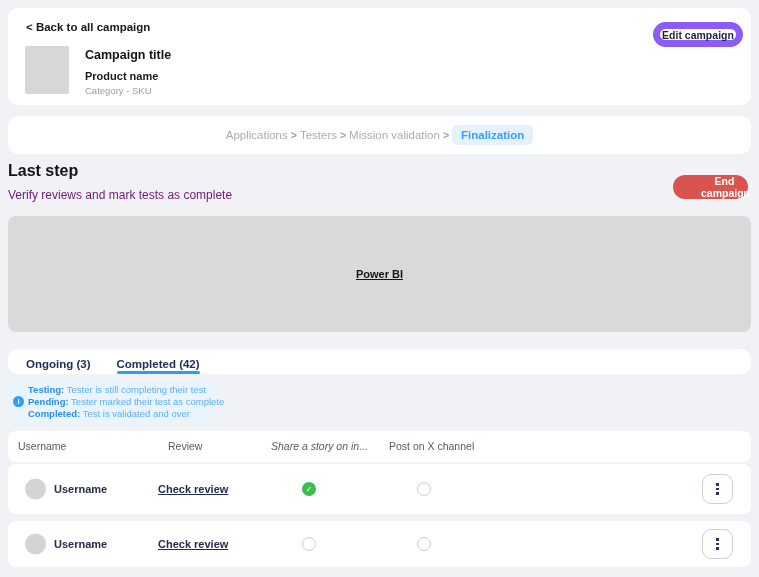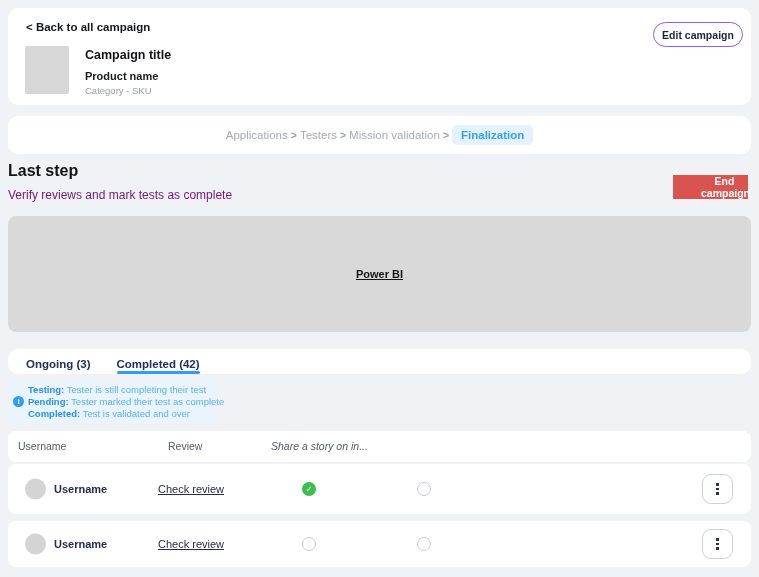--- a/index.html
+++ b/index.html
@@ -15,40 +15,40 @@
 
   
   #top-card { left:8px; top:8px; width:743px; height:97px; }
   .back-link { position:absolute; left:18px; top:13px; font-size:11.5px; font-weight:bold; color:#17181c; cursor:pointer; }
   .thumb { position:absolute; left:17px; top:38px; width:44px; height:48px; background:#d7d7d7; border-radius:2px; }
   .campaign-title { position:absolute; left:77px; top:40px; font-size:12.5px; font-weight:bold; color:#131417; }
   .product-name { position:absolute; left:77px; top:62px; font-size:11px; font-weight:bold; color:#1b1c20; }
   .category-sku { position:absolute; left:77px; top:77px; font-size:9.5px; color:#9a9da3; }
   .edit-btn {
     position:absolute; left:645px; top:14px; width:90px; height:25px;
-    background:#fff; border:1px solid #8b5cf6; border-radius:13px;
+    background:#fff; border:7px solid #8b5cf6; border-radius:13px;
     font-size:10.5px; font-weight:bold; color:#1d2340; cursor:pointer;
     font-family:"Liberation Sans", sans-serif;
   }
 
   
   #crumb-card { left:8px; top:116px; width:743px; height:38px;
     display:flex; align-items:center; justify-content:center; gap:3px;
     font-size:11.5px; color:#a8acb4; }
   .crumb-item { cursor:pointer; }
   .crumb-sep { color:#9ba0a9; font-weight:bold; font-size:10.5px; }
   .crumb-item.active { color:#36a0f8; background:#e4f2fd; font-weight:bold;
     padding:4px 9px; border-radius:5px; }
 
   
   .section-title { position:absolute; left:8px; top:162px; font-size:16px; font-weight:bold; color:#131417; }
   .section-sub { position:absolute; left:8px; top:188px; font-size:12px; color:#701a75; }
   .end-btn {
     position:absolute; left:673px; top:175px; width:75px; height:24px;
-    background:#d9534f; border:none; border-radius:0;
+    background:#d9534f; border:none; border-radius:12px;
     color:#fff; font-size:10.5px; font-weight:bold; cursor:pointer;
     font-family:"Liberation Sans", sans-serif;
     padding-left:28px;
   }
 
   
   #report-panel { position:absolute; left:8px; top:216px; width:743px; height:116px;
     background:#d9d9d9; border-radius:8px;
     display:flex; align-items:center; justify-content:center; }
   #report-panel span { font-size:11px; font-weight:bold; color:#151515;text-decoration:underline; }
@@ -80,21 +80,21 @@
   .col-share { left:263px;font-style:italic; }
   .col-post { left:381px; }
   .col-actions { right:13px;margin-top:22px; }
 
   .t-row { position:absolute; left:8px; width:743px; background:#fff; border-radius:8px; }
   #row-0 { top:464px; height:50px; }
   #row-1 { top:521px; height:46px; }
   .t-row > * { position:absolute; top:50%; transform:translateY(-50%); }
   .avatar { left:17px; width:21px; height:21px; border-radius:50%; background:#d4d4d4; }
   .row-username { left:46px; font-size:11px; font-weight:bold; color:#262c4e; }
-  .review-link { left:150px; font-size:11px; font-weight:normal; color:#262c4e;
+  .review-link { left:150px; font-size:11px; font-weight:bold; color:#262c4e;
     text-decoration:underline; cursor:pointer; }
   .status-dot { width:14px; height:14px; border-radius:50%; cursor:pointer;
     text-align:center; }
   .dot-share { left:294px; }
   .dot-post { left:409px; }
   .status-dot.checked { background:#3dbd4e; color:#fff; font-size:8.5px; line-height:14px; }
   .status-dot.checked::after { content:"\2713"; }
   .status-dot.unchecked { background:#fff; border:1.5px solid #c9ccd2; }
   .kebab-btn { left:694px; width:31px; height:30px; background:#fff;
     border:1px solid #ccd0d8; border-radius:9px; cursor:pointer;
@@ -142,20 +142,21 @@
     <div class="legend-line"><span class="legend-term">Testing:</span><span> Tester is still completing their test</span></div>
     <div class="legend-line"><span class="legend-term">Pending:</span><span> Tester marked their test as complete</span></div>
     <div class="legend-line"><span class="legend-term">Completed:</span><span> Test is validated and over</span></div>
   </div>
 </div>
 
 <div class="card" id="header-bar">
   <span class="col-label col-username">Username</span>
   <span class="col-label col-review">Review</span>
   <span class="col-label col-share">Share a story on in...</span>
+  <span class="col-label col-post">Post on X channel</span>
   <span class="col-label col-actions">Actions</span>
 </div>
 
 <div class="t-row" id="row-0">
   <div class="avatar"></div>
   <span class="row-username">Username</span>
   <span class="review-link">Check review</span>
   <span class="status-dot dot-share checked"></span>
   <span class="status-dot dot-post unchecked"></span>
   <button class="kebab-btn">

